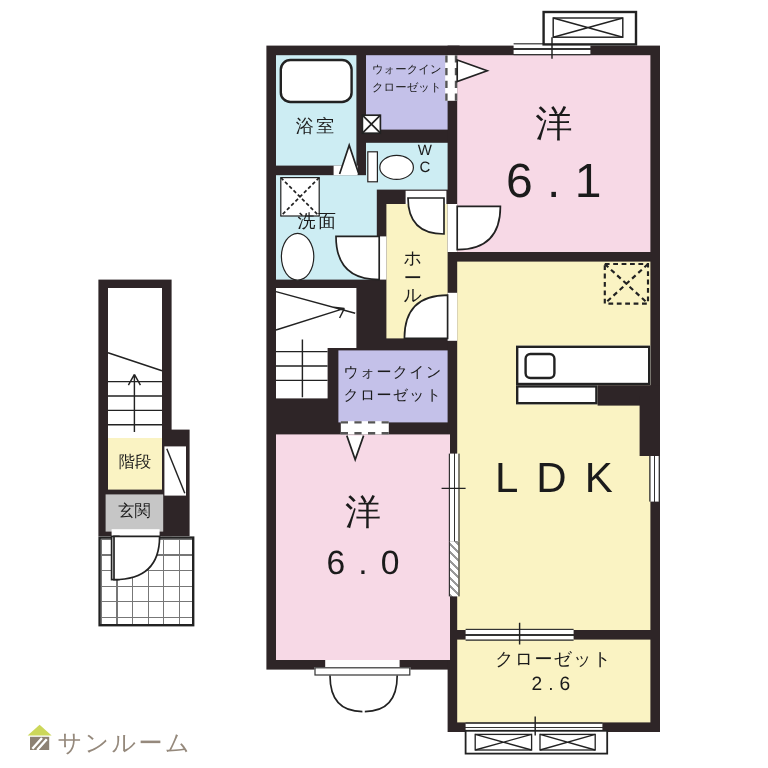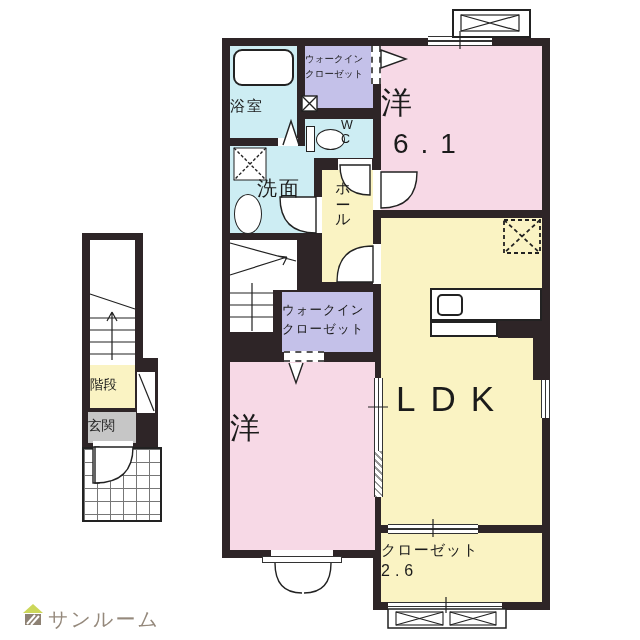--- a/index.html
+++ b/index.html
@@ -22,21 +22,21 @@
          border-left:1.5px solid #333;border-right:1.5px solid #333;}
   .dashv{background:#fff;border-left:2px dashed #555;border-right:2px dashed #555;z-index:6;}
   .dashh{background:#fff;border-top:2px dashed #555;border-bottom:2px dashed #555;z-index:6;}
   .dotv{background:repeating-linear-gradient(45deg,#999 0 2px,#fff 2px 5px);
         border-left:1px solid #333;border-right:1px solid #333;z-index:6;}
   .fix{background:#fff;border:2px solid #222;z-index:5;}
   .porch{background-color:#fff;border:2px solid #222;z-index:2;
      background-image:repeating-linear-gradient(to right,#777 0 1px,transparent 1px 13px),
                       repeating-linear-gradient(to bottom,#777 0 1px,transparent 1px 13px);}
   .ov{left:0;top:0;z-index:20;pointer-events:none;}
-  .t{color:#1b1b1b;white-space:nowrap;z-index:30;line-height:1.2;}
+  .t{color:#1b1b1b;text-align:center;white-space:nowrap;z-index:30;line-height:1.2;}
   .vtext{writing-mode:vertical-rl;text-orientation:mixed;}
   .logo-t{color:var(--logo-text,#95897c);z-index:30;}
 </style>
 </head>
 <body>
 
 <div class="plan">
 
   <div class="slab" style="left:222px;top:38px;width:161px;height:520px"></div>
   <div class="slab" style="left:373px;top:38px;width:177px;height:572px"></div>
@@ -140,38 +140,39 @@
       <g stroke-width="1.2">
           <path d="M90,294 L135,309 M90,318 L135,318 M90,330 L135,330 M90,342 L135,342 M90,354 L135,354 M112,312 L112,360 M112,312 L107,321 M112,312 L117,321"></path>
         </g>
       <path d="M139,374 L154,411" stroke-width="1.2"></path>
 
       <path d="M460,31 L460,49 M433,519 L433,537 M446,597 L446,613 M368,407 L388,407" stroke-width="1.2"></path>
     </g>
   </svg>
 
   <div class="t" style="left:230px;top:97px;width:67px;font-size:15px;letter-spacing:2px">浴室</div>
-  <div class="t" style="left:257px;top:176px;width:74px;font-size:20px;letter-spacing:2px">洗面</div>
+  <div class="t" style="left:228px;top:176px;width:74px;font-size:15px;letter-spacing:2px">洗面</div>
   <div class="t" style="left:341px;top:118px;width:26px;font-size:12.5px;line-height:1.15">
     <span style="position:static">W</span><br>
     <span style="position:static">C</span>
   </div>
   <div class="t vtext" style="left:334px;top:172px;height:110px;font-size:15px;letter-spacing:7px">ホール</div>
   <div class="t" style="left:305px;top:52px;width:68px;font-size:9.5px;line-height:1.55">
     <span style="position:static">ウォークイン</span><br>
     <span style="position:static">クローゼット</span>
   </div>
   <div class="t" style="left:282px;top:301px;width:91px;font-size:12.5px;line-height:1.5;letter-spacing:1px">
     <span style="position:static">ウォークイン</span><br>
     <span style="position:static">クローゼット</span>
   </div>
   <div class="t" style="left:381px;top:84px;width:161px;font-size:31px">洋</div>
-  <div class="t" style="left:381px;top:127px;width:161px;font-size:28px;letter-spacing:12px;padding-left:12px">6.1</div>
+  <div class="t" style="left:381px;top:127px;width:161px;font-size:40px;letter-spacing:12px;padding-left:12px">6.1</div>
   <div class="t" style="left:381px;top:378px;width:161px;font-size:35px;letter-spacing:15px;padding-left:15px">LDK</div>
   <div class="t" style="left:230px;top:410px;width:145px;font-size:30px">洋</div>
+  <div class="t" style="left:230px;top:452px;width:145px;font-size:28px;letter-spacing:11px;padding-left:11px">6.0</div>
   <div class="t" style="left:381px;top:541px;width:161px;font-size:15px;letter-spacing:1px">クローゼット</div>
   <div class="t" style="left:381px;top:561px;width:161px;font-size:16px;letter-spacing:5px">2.6</div>
   <div class="t" style="left:90px;top:377px;width:45px;font-size:13.5px">階段</div>
   <div class="t" style="left:88px;top:418px;width:48px;font-size:13.5px">玄関</div>
 
   <svg style="left:22px;top:603px;z-index:30" width="22" height="24" viewBox="0 0 22 24">
     <polygon points="11,1 1,10 21,10" fill="var(--logo-roof,#ccd75a)"></polygon>
     <rect x="3" y="11" width="16" height="11" fill="var(--logo-body,#8d8173)"></rect>
     <path d="M5,21 L13,12 M9,22 L17,13" stroke="#fff" stroke-width="2"></path>
   </svg>

